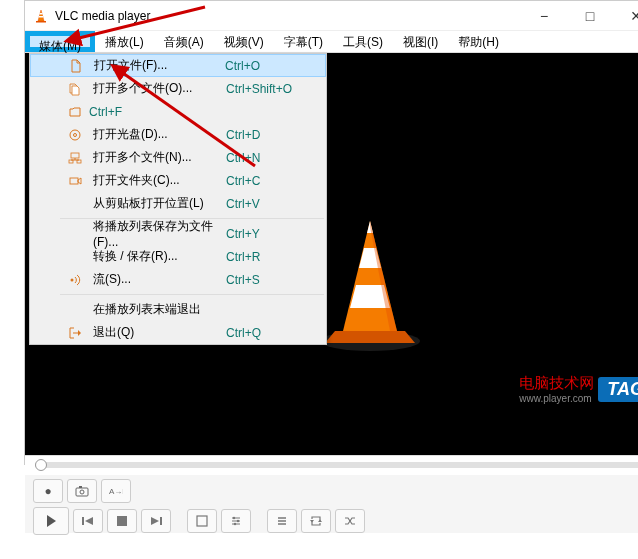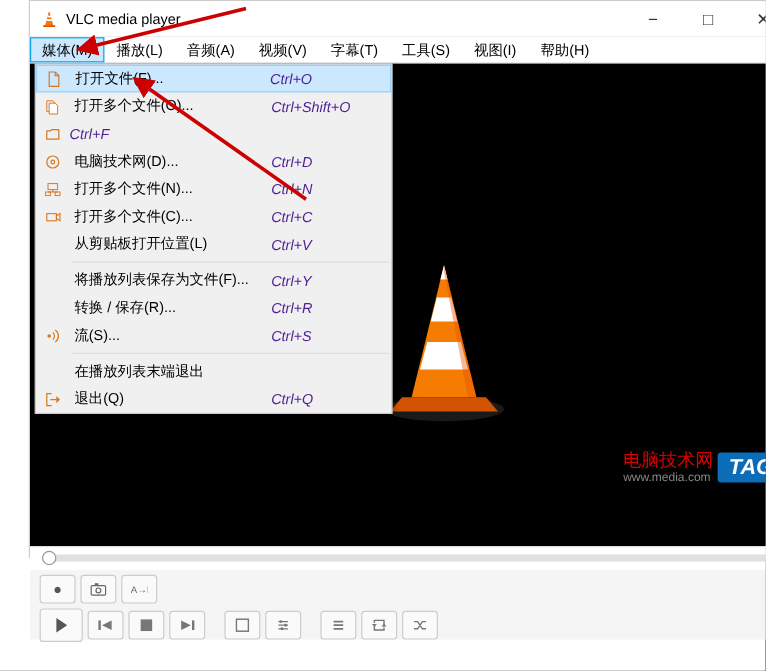--- a/index.html
+++ b/index.html
@@ -8,31 +8,31 @@
 .window { border: 1px solid #ccc; width: 636px; height: 465px; position: relative; background: #fff; margin-left: 24px; }
 
 .titlebar { height: 30px; display: flex; align-items: center; padding-left: 8px; background: #fff; border-bottom: 1px solid #eee; }
 .titlebar-icon { width: 16px; height: 16px; margin-right: 6px; }
 .titlebar-title { font-size: 12px; color: #000; flex: 1; }
 .win-controls { display: flex; height: 100%; }
 .win-btn { width: 46px; height: 30px; display: flex; align-items: center; justify-content: center; font-size: 14px; color: #333; }
 
 .menubar { height: 22px; display: flex; background: #fff; border-bottom: 1px solid #ddd; font-size: 12px; }
 .menu-item { padding: 3px 10px; cursor: default; }
-.menu-item.active { background: #cce8ff; border: 1px solid #0ea5e9; padding: 2px 9px; }
+.menu-item.active { background: #cce8ff; border: 5px solid #0ea5e9; padding: 2px 9px; }
 
 .video-area { background: #000; height: 402px; position: relative; }
 .cone { position: absolute; left: 290px; top: 160px; }
 
 .dropdown { position: absolute; left: 4px; top: 52px; background: #f0f0f0; border: 1px solid #ccc; width: 298px; box-shadow: 2px 2px 4px rgba(0,0,0,0.2); z-index: 10; }
-.menu-row { height: 23px; display: flex; align-items: center; font-size: 12px; cursor: default; }
+.menu-row { height: 23px; display: flex; align-items: center; font-size: 12px; cursor: default; padding-left: 31px; }
 .menu-row.highlighted { background: #cce8ff; border: 1px solid #99d1ff; }
 .menu-icon { width: 28px; display: flex; align-items: center; justify-content: center; }
 .menu-label { flex: 1; padding-left: 4px; }
-.menu-shortcut { width: 100px; padding-right: 10px; color: #4c1d95; font-style: italic; }
+.menu-shortcut { width: 100px; padding-right: 10px; color: #0f766e; }
 .menu-arrow { width: 20px; text-align: center; color: #555; }
 .menu-sep { height: 1px; background: #ddd; margin: 3px 2px 3px 30px; }
 
 .seekbar { height: 20px; background: #fff; padding: 6px 10px; border-top: 1px solid #ddd; }
 .seektrack { height: 6px; background: #e0e0e0; border-radius: 3px; position: relative; }
 .seekthumb { position: absolute; left: 0; top: -3px; width: 12px; height: 12px; background: #fff; border: 1px solid #999; border-radius: 50%; }
 
 .controls { height: 58px; background: #f5f5f5; padding: 4px 8px; display: flex; flex-direction: column; gap: 4px; }
 .control-row { display: flex; gap: 4px; align-items: center; }
 .ctrl-btn { width: 30px; height: 24px; background: #fafafa; border: 1px solid #ccc; border-radius: 3px; display: flex; align-items: center; justify-content: center; font-size: 12px; color: #555; }
@@ -205,21 +205,21 @@
         </span>
       <span class="menu-shortcut">Ctrl+F</span>
     </div>
     <div class="menu-row">
       <span class="menu-icon">
           <svg width="14" height="14" viewBox="0 0 14 14">
             <circle cx="7" cy="7" r="5" fill="none" stroke="#d97720" stroke-width="1"></circle>
             <circle cx="7" cy="7" r="1.5" fill="none" stroke="#d97720" stroke-width="1"></circle>
           </svg>
         </span>
-      <span class="menu-label">电脑技术网(D)...</span>
+      <span class="menu-label">打开光盘(D)...</span>
       <span class="menu-shortcut">Ctrl+D</span>
     </div>
     <div class="menu-row">
       <span class="menu-icon">
           <svg width="14" height="14" viewBox="0 0 14 14">
             <rect x="3" y="2" width="8" height="5" fill="none" stroke="#d97720" stroke-width="0.8"></rect>
             <rect x="1" y="9" width="4" height="3" fill="none" stroke="#d97720" stroke-width="0.8"></rect>
             <rect x="9" y="9" width="4" height="3" fill="none" stroke="#d97720" stroke-width="0.8"></rect>
             <line x1="7" y1="7" x2="7" y2="9" stroke="#d97720"></line>
             <line x1="3" y1="9" x2="11" y2="9" stroke="#d97720"></line>
@@ -228,21 +228,21 @@
       <span class="menu-label">打开多个文件(N)...</span>
       <span class="menu-shortcut">Ctrl+N</span>
     </div>
     <div class="menu-row">
       <span class="menu-icon">
           <svg width="14" height="14" viewBox="0 0 14 14">
             <rect x="2" y="4" width="8" height="6" fill="none" stroke="#d97720" stroke-width="0.9"></rect>
             <polygon points="10,6 13,4 13,10 10,8" fill="none" stroke="#d97720" stroke-width="0.9"></polygon>
           </svg>
         </span>
-      <span class="menu-label">打开多个文件(C)...</span>
+      <span class="menu-label">打开文件夹(C)...</span>
       <span class="menu-shortcut">Ctrl+C</span>
     </div>
     <div class="menu-row">
       <span class="menu-icon"></span>
       <span class="menu-label">从剪贴板打开位置(L)</span>
       <span class="menu-shortcut">Ctrl+V</span>
     </div>
     <div class="menu-sep"></div>
     <div class="menu-row">
       <span class="menu-icon"></span>
@@ -298,19 +298,19 @@
           <polygon points="0,0 6,3 0,6" fill="#c00"></polygon>
         </marker>
       </defs>
     <line x1="150" y1="110" x2="15" y2="15" stroke="#c00" stroke-width="3" marker-end="url(#ah2)"></line>
   </svg>
 
   <div class="watermark">
     <div style="display:flex; align-items:center; gap:4px">
       <div>
         <div class="wm-line1">电脑技术网</div>
-        <div class="wm-line2">www.media.com</div>
+        <div class="wm-line2">www.player.com</div>
       </div>
       <span class="wm-tag">TAG</span>
     </div>
   </div>
 
 </div>
 
 </body></html>

